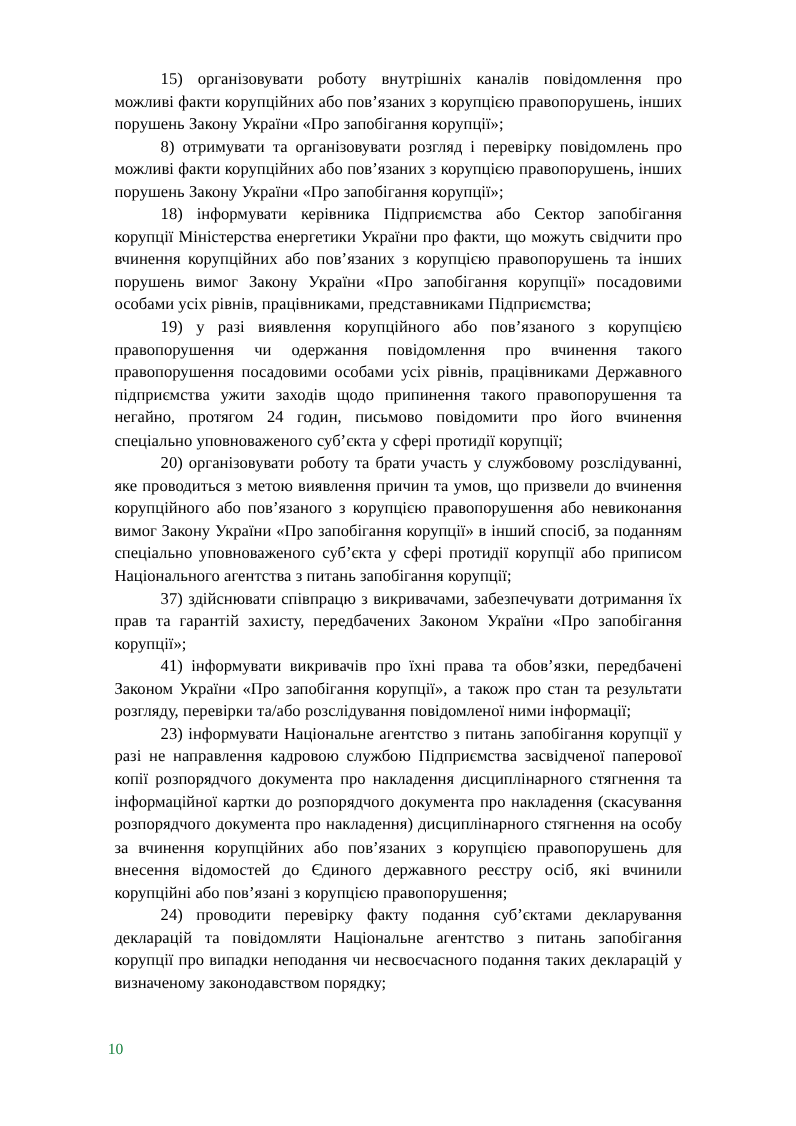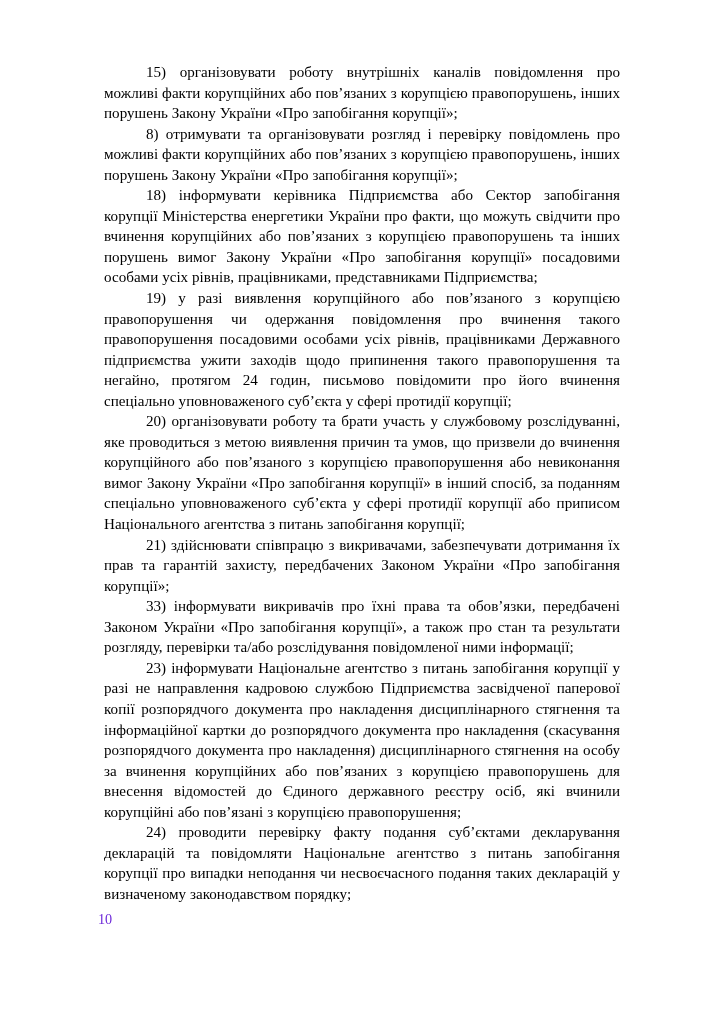--- a/index.html
+++ b/index.html
@@ -42,37 +42,37 @@
     -webkit-hyphens: none;
     text-justify: inter-word;
   }
   .para:last-of-type {
     margin-bottom: 0;
     font-family: Liberation Serif, serif;
   }
   .page-number {
     position: absolute;
     left: 98px;
-    top: 911px;
+    top: 946px;
     font-size: 14.2px;
     line-height: 17px;
     font-family: "Liberation Serif", "DejaVu Serif", serif;
-    color: #6d28d9;
+    color: #15803d;
     text-align: left;
   }
 </style>
 </head>
 <body>
 
 <div class="page">
   <div class="content">
     <p class="para">15) організовувати роботу внутрішніх каналів повідомлення про можливі факти корупційних або пов’язаних з корупцією правопорушень, інших порушень Закону України «Про запобігання корупції»;</p>
     <p class="para">8) отримувати та організовувати розгляд і перевірку повідомлень про можливі факти корупційних або пов’язаних з корупцією правопорушень, інших порушень Закону України «Про запобігання корупції»;</p>
     <p class="para">18) інформувати керівника Підприємства або Сектор запобігання корупції Міністерства енергетики України про факти, що можуть свідчити про вчинення корупційних або пов’язаних з корупцією правопорушень та інших порушень вимог Закону України «Про запобігання корупції» посадовими особами усіх рівнів, працівниками, представниками Підприємства;</p>
     <p class="para">19) у разі виявлення корупційного або пов’язаного з корупцією правопорушення чи одержання повідомлення про вчинення такого правопорушення посадовими особами усіх рівнів, працівниками Державного підприємства ужити заходів щодо припинення такого правопорушення та негайно, протягом 24 годин, письмово повідомити про його вчинення спеціально уповноваженого суб’єкта у сфері протидії корупції;</p>
     <p class="para">20) організовувати роботу та брати участь у службовому розслідуванні, яке проводиться з метою виявлення причин та умов, що призвели до вчинення корупційного або пов’язаного з корупцією правопорушення або невиконання вимог Закону України «Про запобігання корупції» в інший спосіб, за поданням спеціально уповноваженого суб’єкта у сфері протидії корупції або приписом Національного агентства з питань запобігання корупції;</p>
-    <p class="para">21) здійснювати співпрацю з викривачами, забезпечувати дотримання їх прав та гарантій захисту, передбачених Законом України «Про запобігання корупції»;</p>
-    <p class="para">33) інформувати викривачів про їхні права та обов’язки, передбачені Законом України «Про запобігання корупції», а також про стан та результати розгляду, перевірки та/або розслідування повідомленої ними інформації;</p>
+    <p class="para">37) здійснювати співпрацю з викривачами, забезпечувати дотримання їх прав та гарантій захисту, передбачених Законом України «Про запобігання корупції»;</p>
+    <p class="para">41) інформувати викривачів про їхні права та обов’язки, передбачені Законом України «Про запобігання корупції», а також про стан та результати розгляду, перевірки та/або розслідування повідомленої ними інформації;</p>
     <p class="para">23) інформувати Національне агентство з питань запобігання корупції у разі не направлення кадровою службою Підприємства засвідченої паперової копії розпорядчого документа про накладення дисциплінарного стягнення та інформаційної картки до розпорядчого документа про накладення (скасування розпорядчого документа про накладення) дисциплінарного стягнення на особу за вчинення корупційних або пов’язаних з корупцією правопорушень для внесення відомостей до Єдиного державного реєстру осіб, які вчинили корупційні або пов’язані з корупцією правопорушення;</p>
     <p class="para">24) проводити перевірку факту подання суб’єктами декларування декларацій та повідомляти Національне агентство з питань запобігання корупції про випадки неподання чи несвоєчасного подання таких декларацій у визначеному законодавством порядку;</p>
   </div>
   <div class="page-number">10</div>
 </div>
 
 </body></html>

